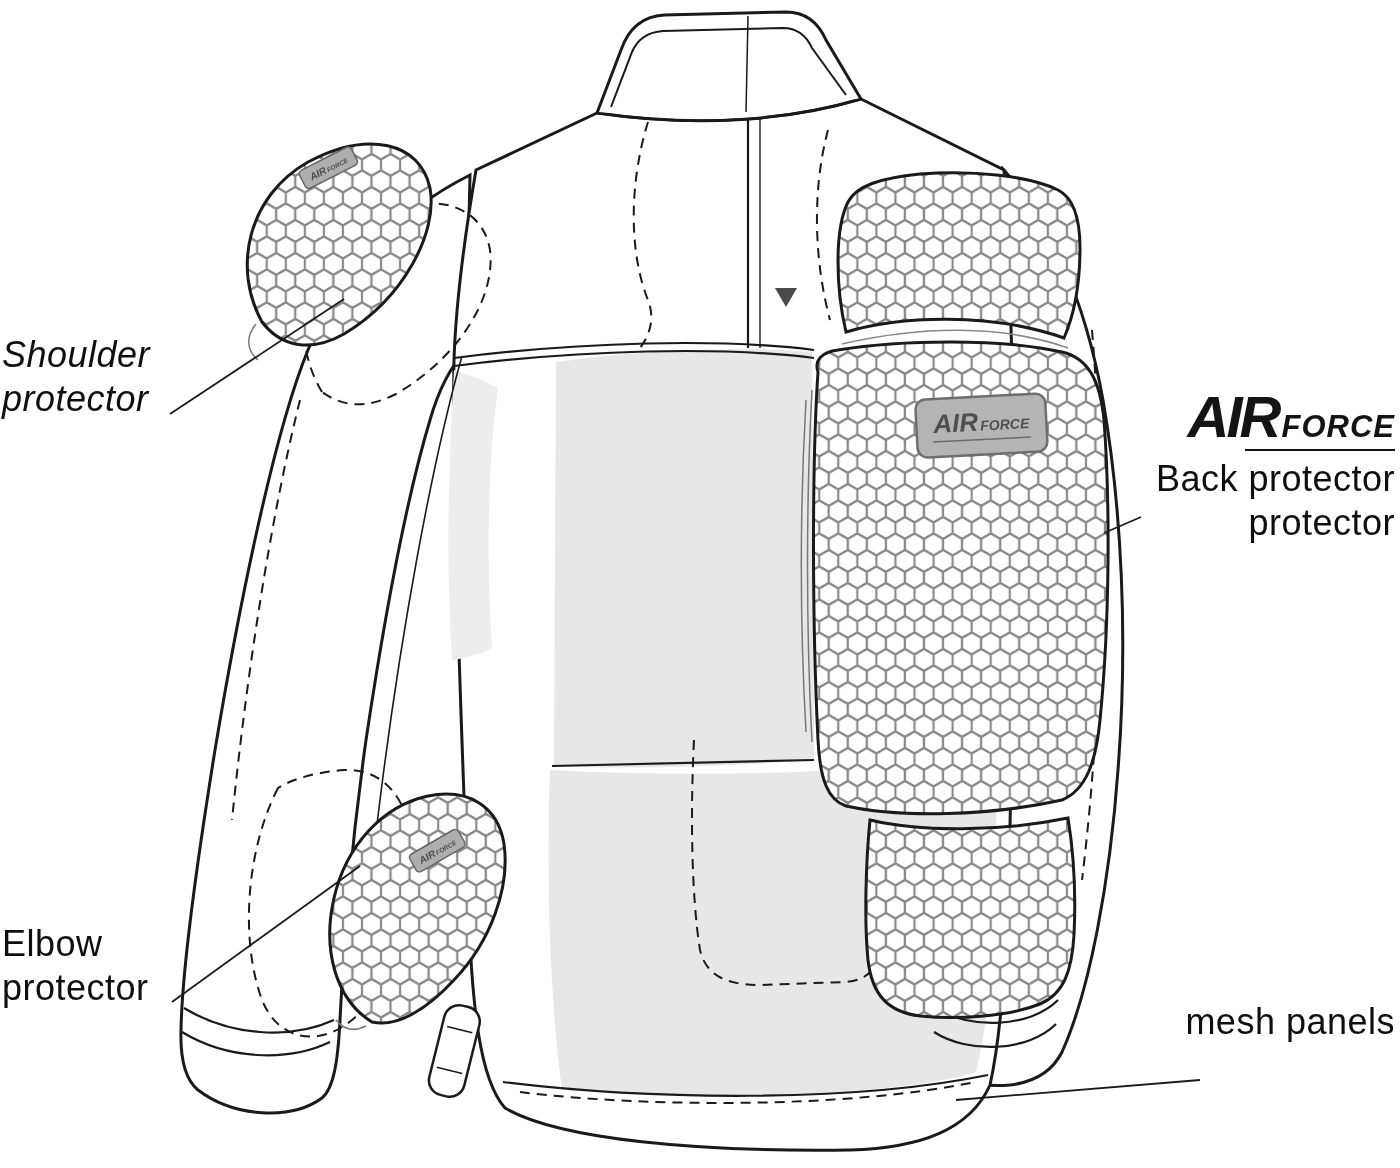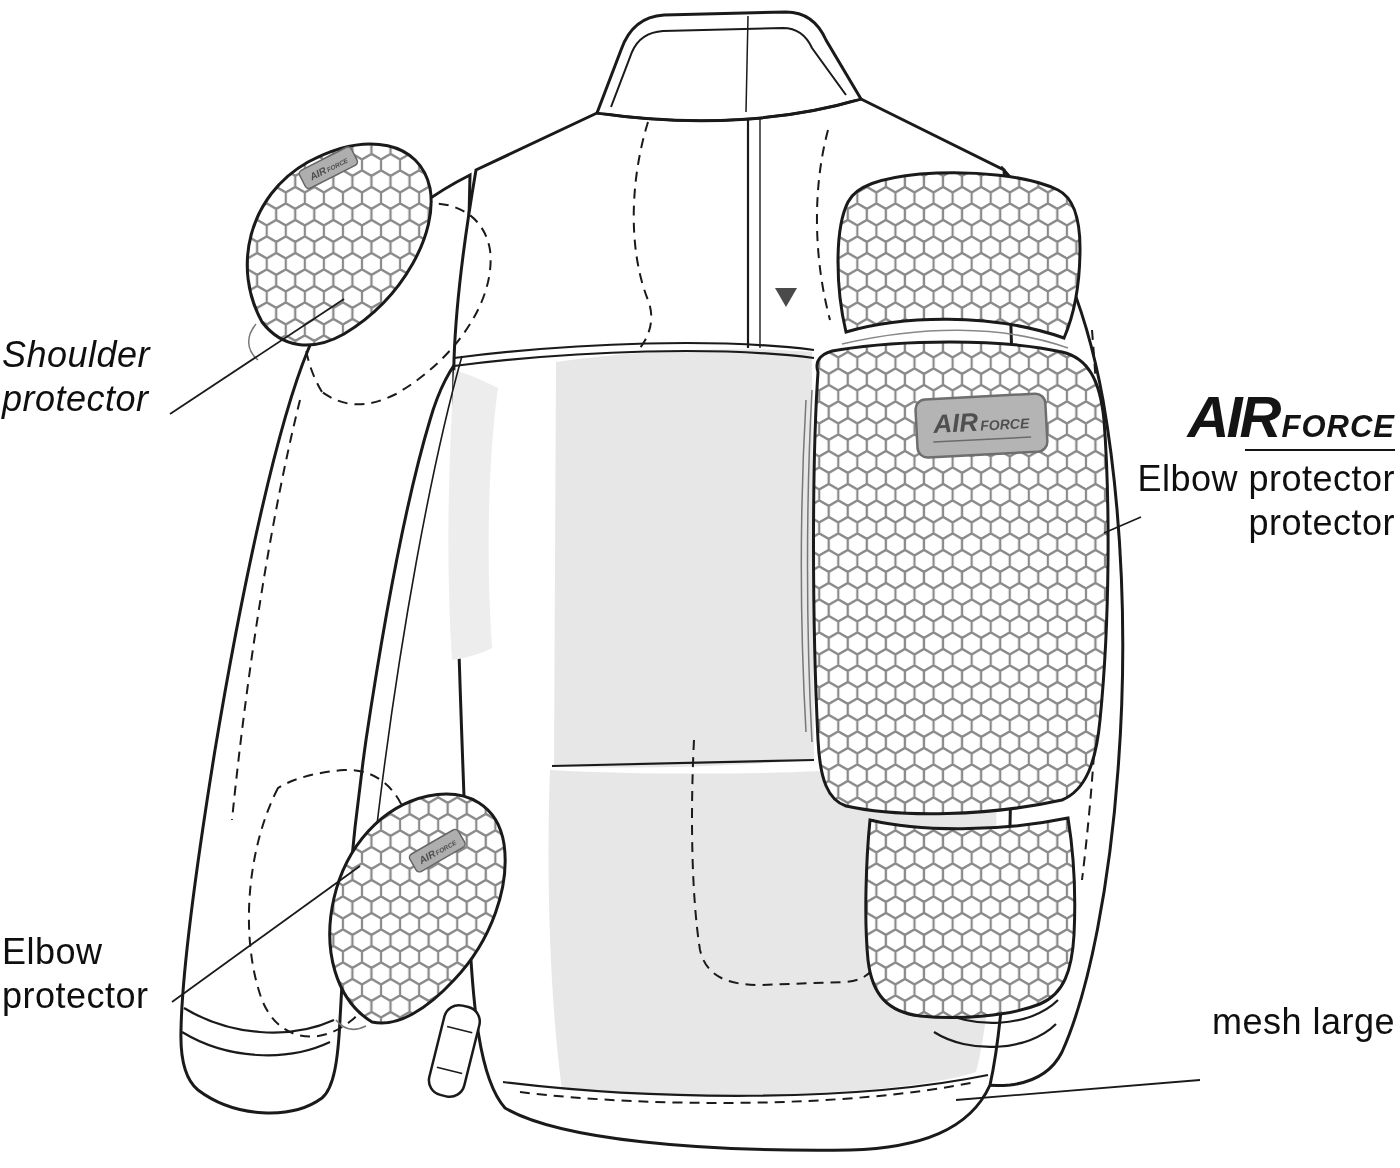--- a/index.html
+++ b/index.html
@@ -135,32 +135,32 @@
     <line x1="1141" y1="517" x2="1104" y2="533"></line>
     <line x1="1200" y1="1080" x2="956" y2="1100"></line>
   </g>
 </svg>
 
 <div class="label" style="left:2px;top:333px;font-style:italic;">
   <div>Shoulder</div>
   <div>protector</div>
 </div>
 
-<div class="label" style="left:2px;top:922px;margin-top:8px;">
+<div class="label" style="left:2px;top:922px;">
   <div>Elbow</div>
   <div>protector</div>
 </div>
 
 <div class="label label-right" style="right:5px;top:388px;">
   <div class="logo-row">
     <span class="logo-air">AIR</span>
     <span class="logo-force">FORCE</span>
   </div>
   <div class="logo-rule"></div>
-  <div>Elbow protector</div>
+  <div>Back protector</div>
   <div>protector</div>
 </div>
 
 <div class="label label-right" style="right:5px;top:1000px;">
-  <div>mesh large</div>
+  <div>mesh panels</div>
 </div>
 
 </div>
 
 </body></html>

